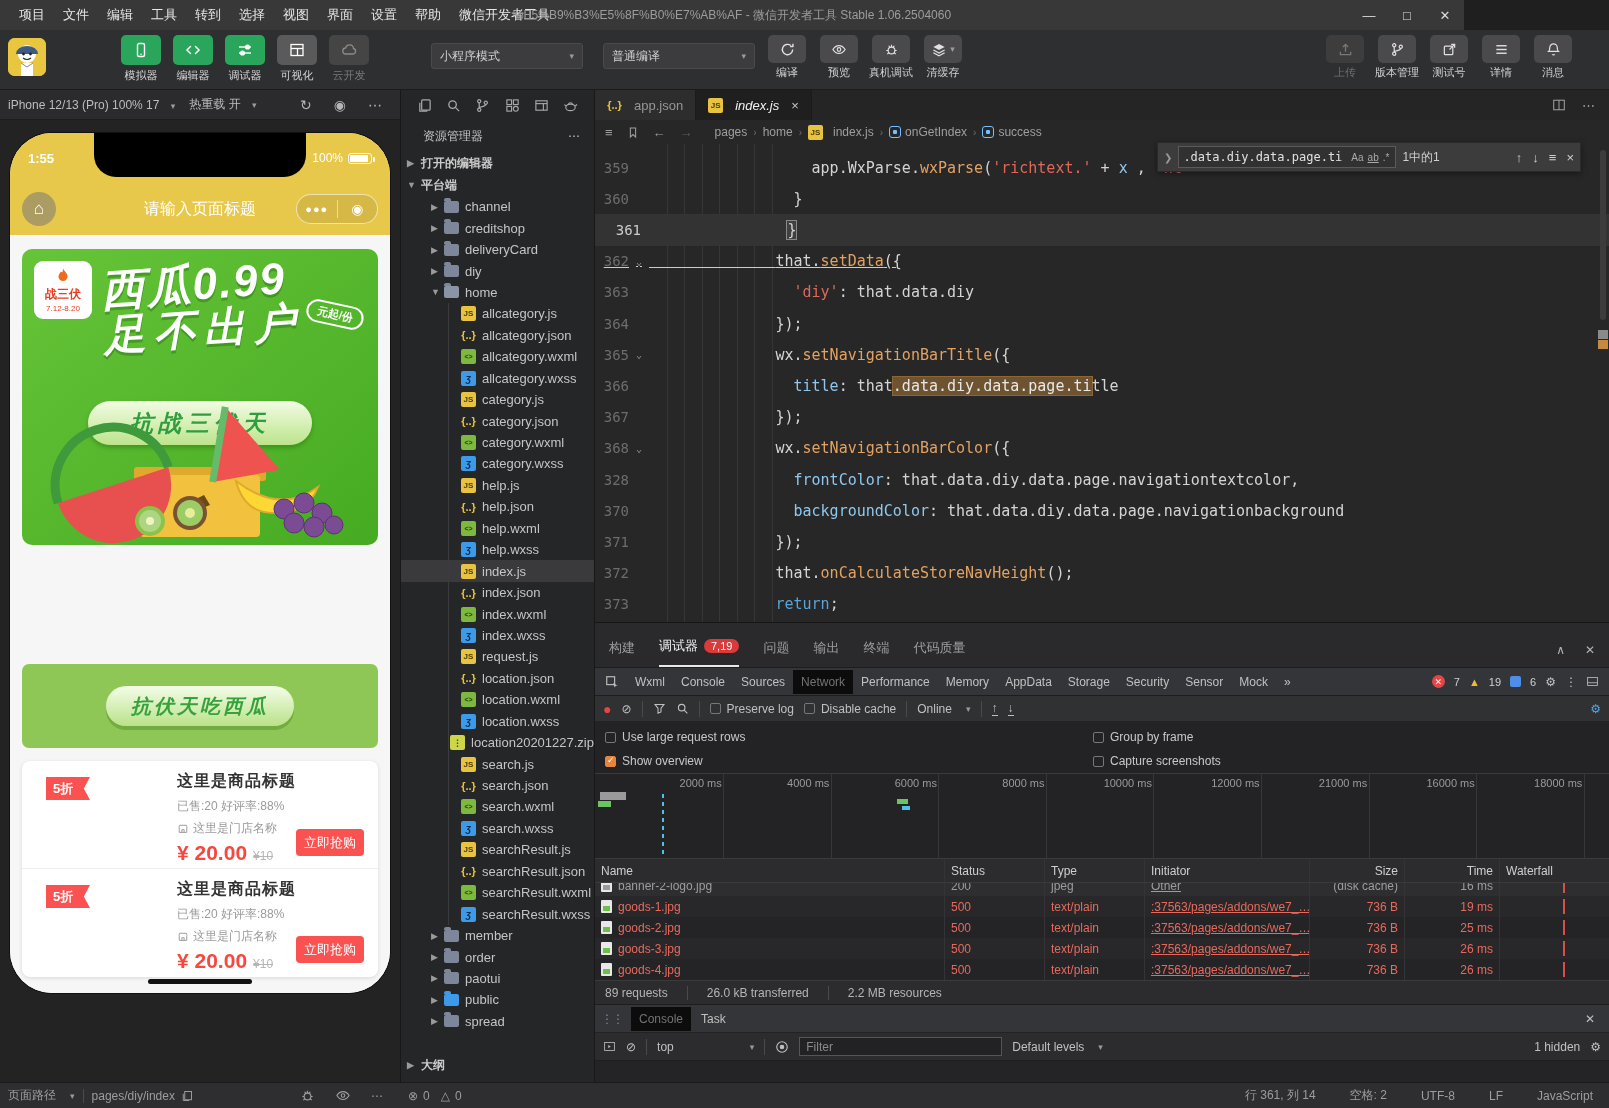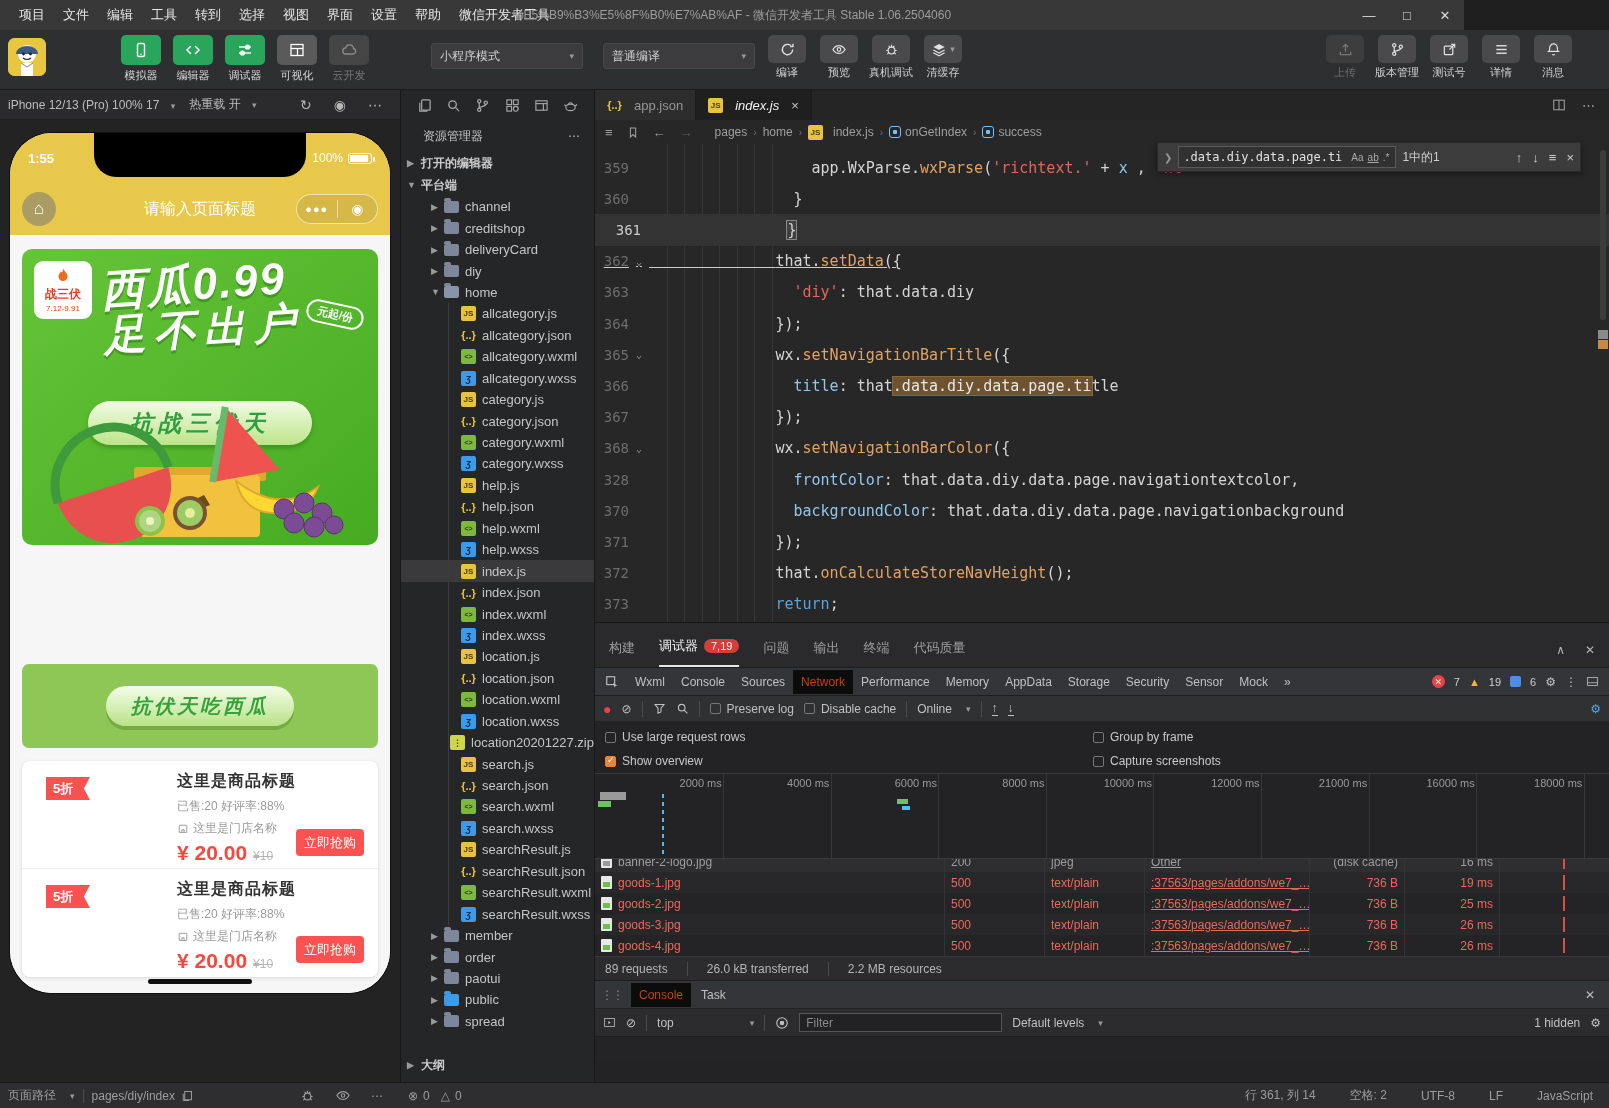--- a/index.html
+++ b/index.html
@@ -150,21 +150,21 @@
 
 
 #debugger{position:absolute;left:0;top:532px;width:1014px;height:460px;background:#232325;border-top:1px solid #161616}
 #paneltabs{height:44px;display:flex;align-items:flex-end;padding:0 14px;gap:24px;background:#2a2a2c}
 .ptab{padding-bottom:10px;font-size:13px;color:#9d9d9d;display:flex;align-items:center;gap:6px;cursor:pointer}
 .ptab.active{color:#f0f0f0;border-bottom:2px solid #e7e7e7}
 .pbadge2{background:#d93a3a;color:#fff;border-radius:9px;padding:1px 7px;font-size:11px}
 #paneltabs .pright{margin-left:auto;display:flex;gap:20px;color:#b5b5b5;padding-bottom:10px;font-size:12px}
 #devtools{height:28px;background:#333538;border-top:1px solid #1d1d1d;display:flex;align-items:center;padding:0 6px;font-size:12px;color:#c0c0c0}
 .dtab{padding:5px 8px;cursor:pointer;white-space:nowrap}
-.dtab.active{background:#0c0c0c;color:#c2410c}
+.dtab.active{background:#0c0c0c;color:#737373}
 #dtright{margin-left:auto;display:flex;align-items:center;gap:9px;padding-right:4px}
 .errball{width:13px;height:13px;border-radius:50%;background:#e64545;color:#fff;font-size:9px;display:flex;align-items:center;justify-content:center}
 .warnico{color:#f2b545;font-size:11px}
 .infoico{width:11px;height:11px;background:#4f8ee8;border-radius:2px}
 .cnt{font-size:11px;color:#d0d0d0}
 #netbar{height:26px;background:#2f3133;border-top:1px solid #1d1d1d;display:flex;align-items:center;gap:10px;padding:0 8px;font-size:12px;color:#c0c0c0}
 .vsep{width:1px;height:16px;background:#4a4a4a}
 .chk{width:11px;height:11px;border:1px solid #777;border-radius:2px;display:inline-block;flex:none}
 .chk.on{background:#e8853d;border-color:#e8853d;position:relative}
 .chk.on:after{content:"✓";position:absolute;left:1px;top:-2px;color:#fff;font-size:9px}
@@ -428,21 +428,21 @@
           </div>
         </div>
       </div>
       <div id="pbody">
         <div id="banner">
           <div id="blogo">
             <svg width="18" height="18" viewBox="0 0 16 16">
                 <path d="M8 1c1 3 4 4 4 7.5A4 4 0 0 1 4 8.5C4 6.5 5.5 5.5 6 4c.6 1 2 1.8 2-3z" fill="#f06a1e"></path>
               </svg>
             <span class="t">战三伏</span>
-            <span class="d">7.12-9.91</span>
+            <span class="d">7.12-8.20</span>
           </div>
           <div id="bhead">
             <div class="h1">西瓜0.99</div>
             <div class="h2">足不出户</div>
           </div>
           <div id="bunit">元起/份</div>
           <div id="bpill">抗战三伏天</div>
           <svg id="bfruits" viewBox="0 0 356 140" preserveAspectRatio="none">
             <rect x="112" y="62" width="132" height="14" rx="3" fill="#e0a92e"></rect>
             <rect x="118" y="70" width="120" height="62" rx="4" fill="#f2c23e"></rect>
@@ -706,21 +706,21 @@
       <div class="trow">
         <span class="guide" style="width: 1px; height: 100%; margin-left: 47px;"></span>
         <span style="width: 12px;"></span>
         <span class="ficon wxss">ʒ</span>
         <span>index.wxss</span>
       </div>
       <div class="trow">
         <span class="guide" style="width: 1px; height: 100%; margin-left: 47px;"></span>
         <span style="width: 12px;"></span>
         <span class="ficon js">JS</span>
-        <span>location.js</span>
+        <span>request.js</span>
       </div>
       <div class="trow">
         <span class="guide" style="width: 1px; height: 100%; margin-left: 47px;"></span>
         <span style="width: 12px;"></span>
         <span class="ficon json">{..}</span>
         <span>location.json</span>
       </div>
       <div class="trow">
         <span class="guide" style="width: 1px; height: 100%; margin-left: 47px;"></span>
         <span style="width: 12px;"></span>
@@ -1072,20 +1072,29 @@
         <div class="tick" style="left: 881.2px;">16000 ms</div>
         <div class="gridv" style="left: 988.8px;"></div>
         <div class="tick" style="left: 988.8px;">18000 ms</div>
         <div class="tlmark" style="left: 5px; top: 18px; width: 26px; height: 8px; background: rgb(154, 154, 154);"></div>
         <div class="tlmark" style="left: 3px; top: 27px; width: 13px; height: 6px; background: rgb(107, 196, 97);"></div>
         <div class="tlmark" style="left: 302px; top: 25px; width: 11px; height: 5px; background: rgb(107, 196, 97);"></div>
         <div class="tlmark" style="left: 307px; top: 32px; width: 8px; height: 4px; background: rgb(79, 193, 233);"></div>
         <div class="tlmark" style="left: 67px; top: 20px; width: 2px; height: 60px; background: repeating-linear-gradient(rgb(79, 193, 233) 0px, rgb(79, 193, 233) 4px, transparent 4px, transparent 8px);"></div>
       </div>
     <div id="nettable">
+      <div id="nethead">
+          <span class="ncell c0">Name</span>
+          <span class="ncell c1">Status</span>
+          <span class="ncell c2">Type</span>
+          <span class="ncell c3">Initiator</span>
+          <span class="ncell c4">Size</span>
+          <span class="ncell c5">Time</span>
+          <span class="ncell c6">Waterfall</span>
+        </div>
       <div id="clippedrow">
           <div class="nrow ok">
             <span class="ncell c0">
               <span class="fileico"></span>
               <span>banner-2-logo.jpg</span>
             </span>
             <span class="ncell c1">200</span>
             <span class="ncell c2">jpeg</span>
             <span class="ncell c3">
               <span class="init">Other</span>

